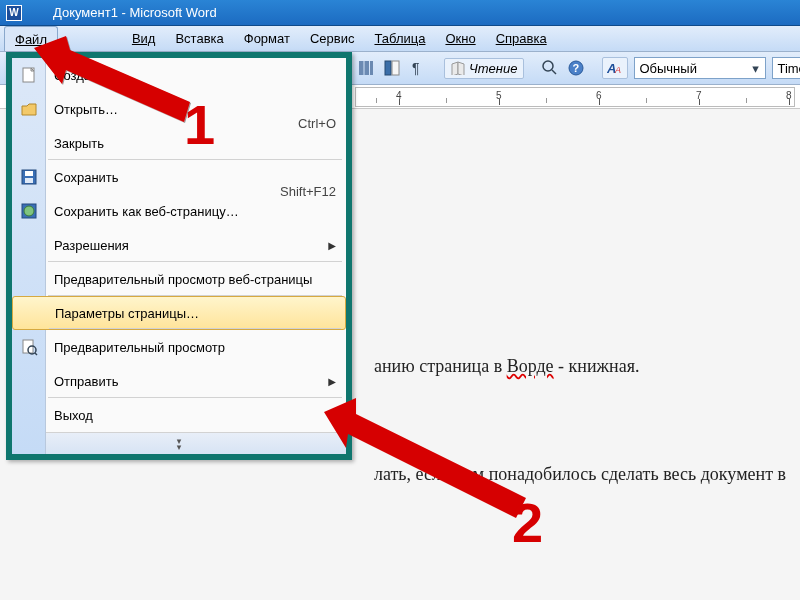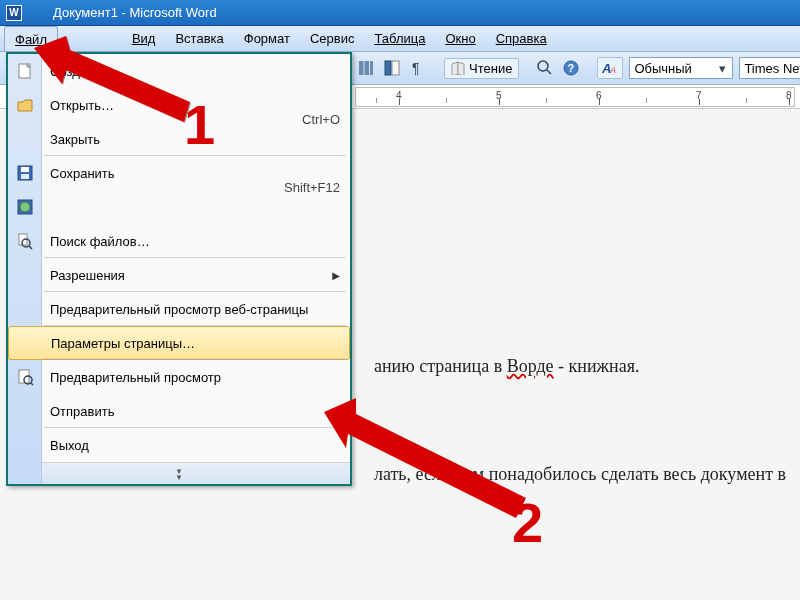--- a/index.html
+++ b/index.html
@@ -9,37 +9,37 @@
   .title-bar .app-icon { width: 16px; height: 16px; background: #1c4e9a; border: 1px solid #fff; display: inline-flex; align-items: center; justify-content: center; color: #fff; font-weight: bold; font-size: 10px; margin-right: 6px; }
   .title-bar span.title-text { font-size: 13px; margin-left: 25px; }
 
   .menu-bar { background: linear-gradient(#e2edfb,#c5dbf6); height: 26px; border-bottom: 1px solid #9bb1cc; display: flex; align-items: stretch; padding: 0 4px; }
   .menu-item { padding: 4px 10px; cursor: default; display:flex; align-items:center; }
   .menu-item.open { background: #d9e6f8; border: 1px solid #8aa8cc; border-bottom: none; border-radius: 3px 3px 0 0; position: relative; z-index: 20; }
 
   .toolbars { background: linear-gradient(#e2edfb,#c5dbf6); padding: 4px 6px; border-bottom: 1px solid #9bb1cc; display: flex; align-items: center; gap: 6px; position: relative; }
   .tb-btn { width: 24px; height: 24px; display: inline-flex; align-items: center; justify-content: center; border: 1px solid transparent; border-radius: 2px; }
   .tb-sep { width: 1px; height: 22px; background: #9bb1cc; margin: 0 2px; }
-  .tb-reading { display:flex; padding: 2px 6px; border: 1px solid #a9c0dd; border-radius: 2px; background: #eaf2fc; gap: 4px; }
+  .tb-reading { display:flex; padding: 2px 6px; border: 1px solid #a9c0dd; border-radius: 2px; background: #eaf2fc; gap: 4px; font-style: italic; }
   .tb-reading svg { width: 14px; height: 14px; }
   .tb-style-label { display:flex; align-items:center; padding:2px 4px; border:1px solid #a9c0dd; border-radius:2px; background:#eaf2fc; }
   .tb-style-label svg { width: 16px; height: 16px; }
-  .combo { background: #fff; border: 1px solid #7ea2c9; display: inline-flex; align-items: center; padding: 1px 2px 1px 4px; height: 22px; }
+  .combo { background: #fff; border: 1px solid #7ea2c9; display: inline-flex; align-items: center; padding: 1px 2px 1px 4px; height: 22px; gap: 28px; }
   .combo .combo-text { min-width: 80px; font-size: 13px; }
   .combo .tri { width: 16px; text-align: center; color: #345; }
   .font-combo .combo-text { min-width: 100px; }
 
   .ruler-row { background: #fff; border-bottom: 1px solid #c8c8c8; padding-left: 355px; height: 24px; display:flex; align-items:center; }
   .ruler { position: relative; height: 20px; background: #fff; border: 1px solid #bbb; width: 440px; font-size: 10px; color: #444; }
   .ruler .tick-major { position: absolute; top: 2px; font-size: 10px; }
   .ruler .tick-major::before { content:""; position:absolute; top: 9px; left: 3px; width:1px; height:6px; background:#555; }
   .ruler .tick-minor { position:absolute; top:10px; width:1px; height:5px; background:#999; }
 
   
-  .file-menu { position: absolute; left: 6px; top: 52px; width: 346px; background: #fafafa; border: 2px solid #0f766e; box-shadow: 2px 2px 4px rgba(0,0,0,0.3); z-index: 10; }
+  .file-menu { position: absolute; left: 6px; top: 52px; width: 346px; background: #fafafa; border: 6px solid #0f766e; box-shadow: 2px 2px 4px rgba(0,0,0,0.3); z-index: 10; }
   .file-menu .icon-col { position:absolute; left:0; top:0; bottom:0; width:34px; background: linear-gradient(#dce8f8,#c5dbf6); border-right:1px solid #b8c8dd; }
   .fm-item { position: relative; height: 34px; display:flex; align-items:center; padding-left: 42px; padding-right: 10px; }
   .fm-item.sep::after{ content:""; position:absolute; left:36px; right:4px; bottom:0; height:1px; background:#d2d2d2; }
   .fm-item.highlight { background: linear-gradient(#fff5cc,#ffe49a); border: 1px solid #d6a940; border-radius: 3px; padding-left: 42px; }
   .fm-label { flex:1; }
   .fm-short { color: #444; margin-top: 28px; }
   .fm-item .submenu-arrow { position:absolute; right:10px; top:50%; transform:translateY(-50%); font-size:10px; color:#333; }
   .fm-icon { position:absolute; left:6px; top:6px; width:22px; height:22px; display:flex; align-items:center; justify-content:center; }
   .fm-expand { height: 22px; display:flex; align-items:center; justify-content:center; border-top:1px solid #d2d2d2; background: linear-gradient(#e8eef8,#d7e4f4); }
   .fm-expand .arrows { display:flex; flex-direction: column; line-height: 6px; font-size:9px; color:#555; }
@@ -206,32 +206,23 @@
   </div>
 
 
   <div class="fm-item">
     <div class="fm-icon">
       <svg class="icon">
           <rect x="2" y="2" width="14" height="14" fill="#3a6fb5" stroke="#244b7e"></rect>
           <circle cx="9" cy="9" r="5" fill="#7fc47f" stroke="#3a7a3a"></circle>
         </svg>
     </div>
-  </div>
-
-  <div class="fm-item sep">
-    <div class="fm-icon">
-      <svg class="icon">
-          <rect x="3" y="2" width="8" height="11" fill="#fff" stroke="#888"></rect>
-          <circle cx="10" cy="11" r="4" fill="none" stroke="#345" stroke-width="1.5"></circle>
-          <line x1="13" y1="14" x2="16" y2="17" stroke="#345" stroke-width="1.5"></line>
-        </svg>
-    </div>
-    <span class="fm-label">Поиск файлов…</span>
-  </div>
+    <span class="fm-label">Сохранить как веб-страницу…</span>
+  </div>
+
 
   <div class="fm-item sep">
     <span class="fm-label">Разрешения</span>
     <span class="submenu-arrow">▶</span>
   </div>
 
   <div class="fm-item sep">
     <span class="fm-label">Предварительный просмотр веб-страницы</span>
   </div>
 

